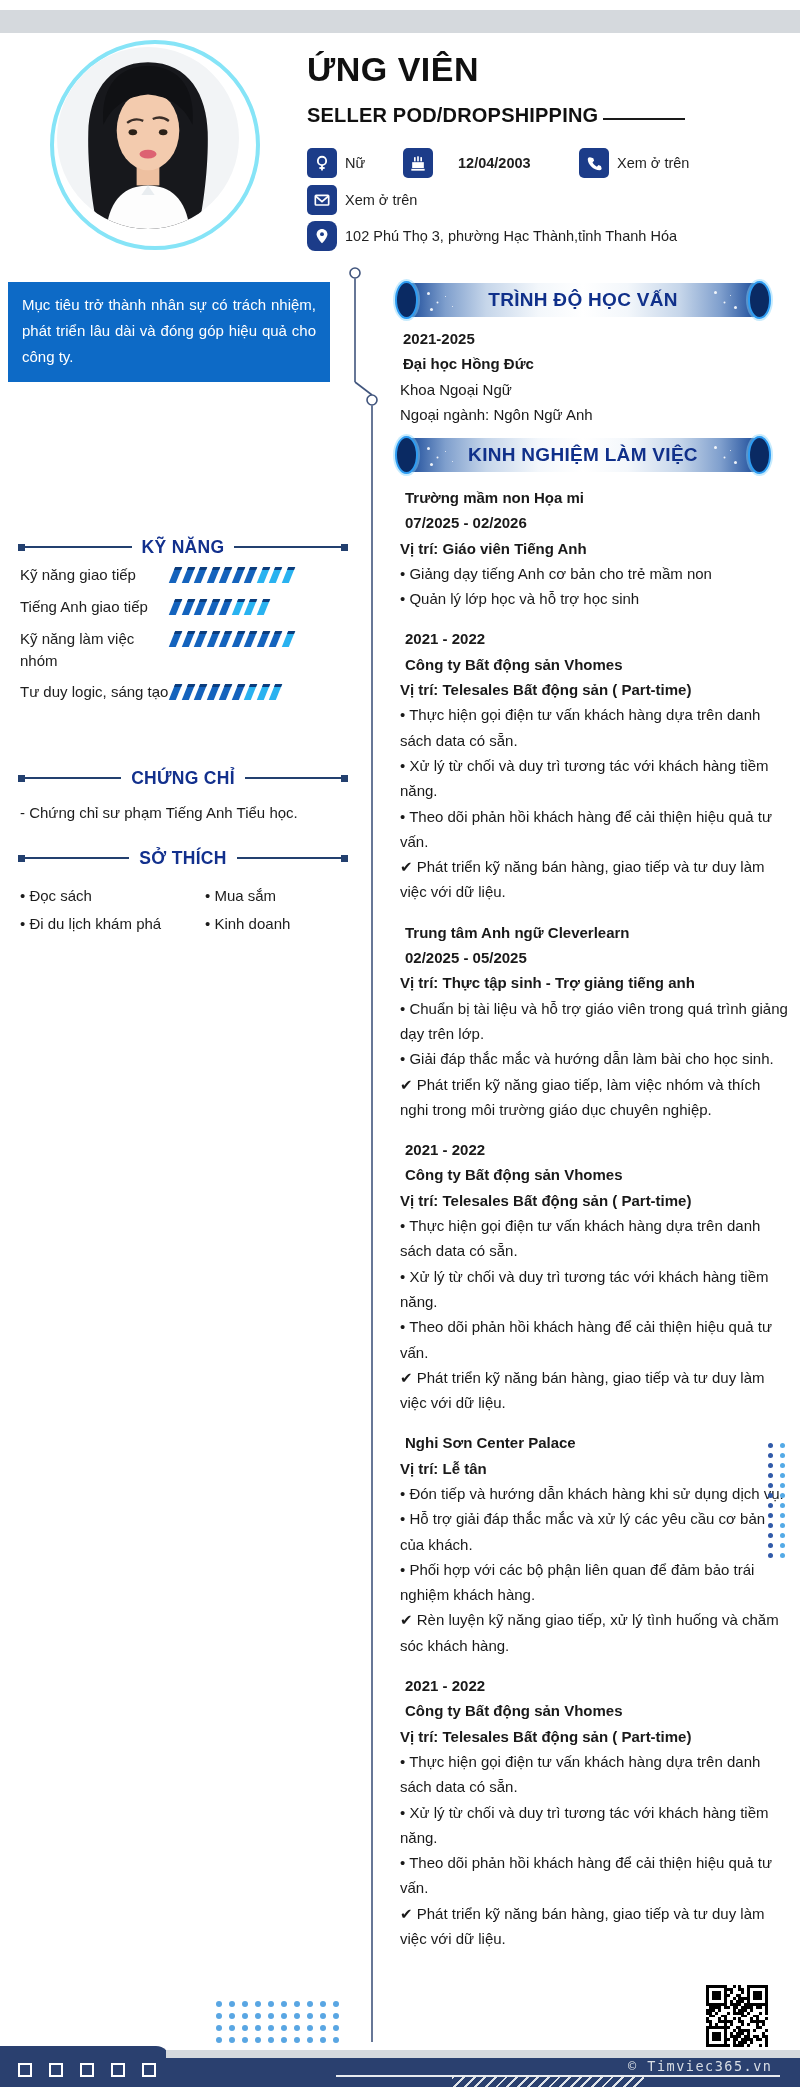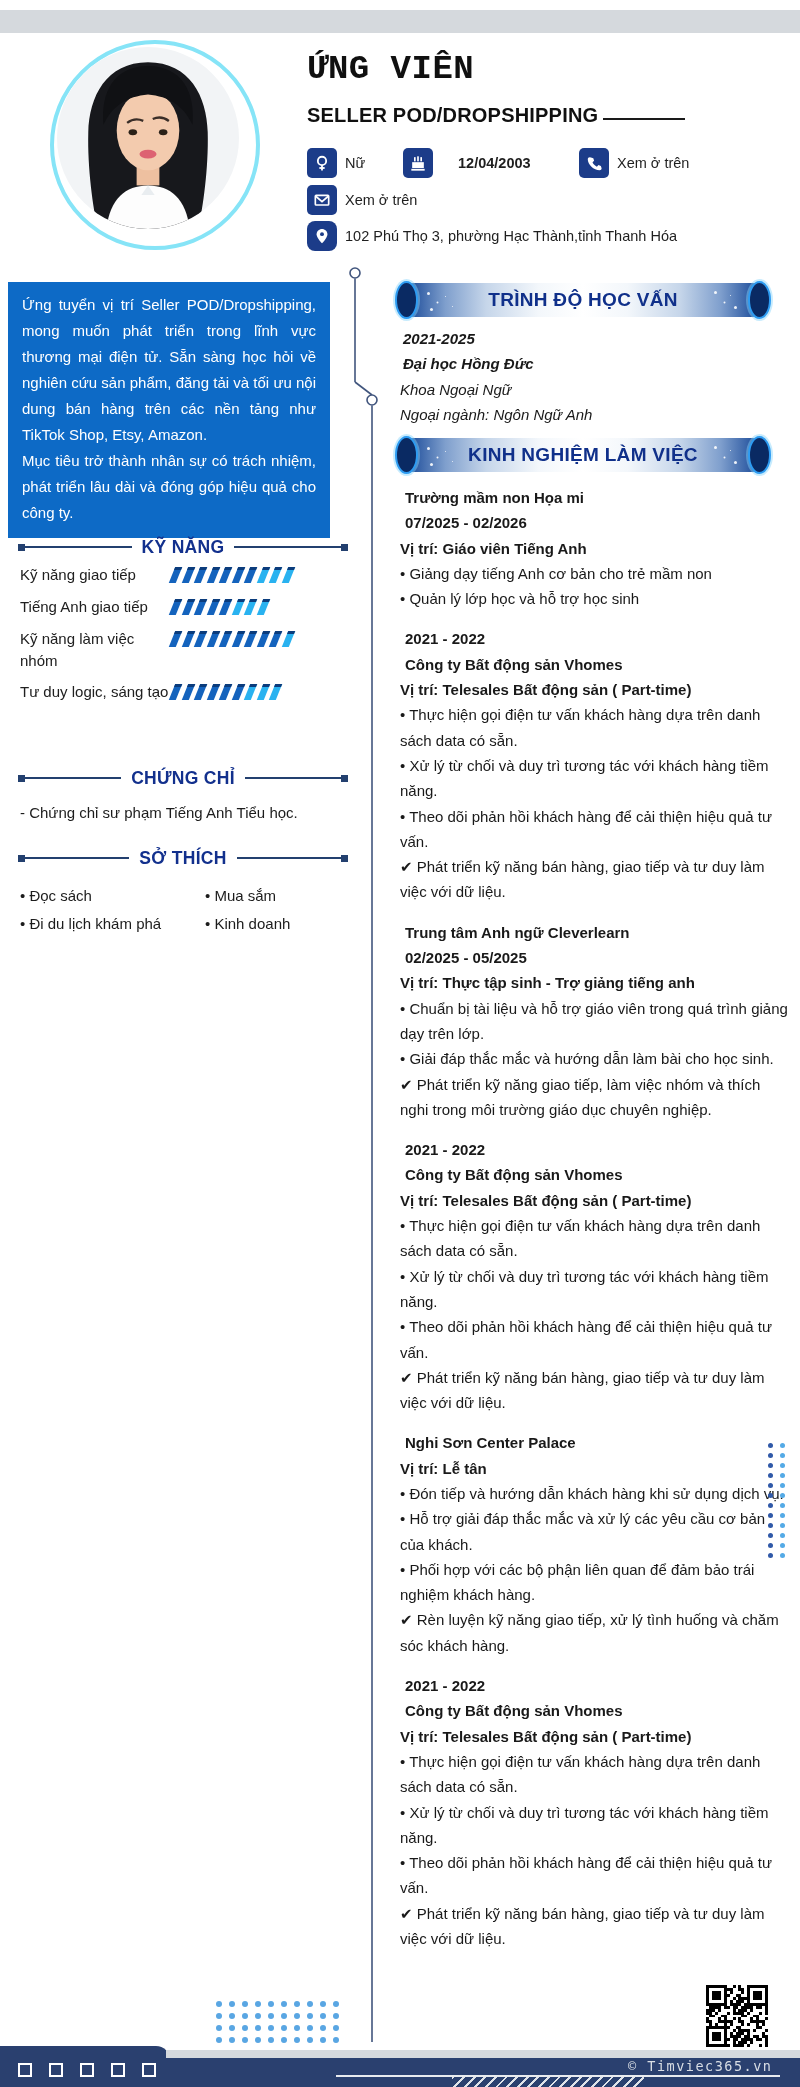--- a/index.html
+++ b/index.html
@@ -6,21 +6,21 @@
   body{width:800px;height:2087px;position:relative;background:#fff;
        font-family:"Liberation Sans","DejaVu Sans",sans-serif;overflow:hidden;}
   .abs{position:absolute;}
   
   .top-bar{left:0;top:10px;width:800px;height:23px;background:#d5d9dd;}
   
   .photo-ring{left:50px;top:40px;width:196px;height:196px;border:4px solid #86e4f7;
               border-radius:50%;background:#fff;padding:3px;}
   .photo-ring svg{display:block;border-radius:50%;}
   
-  .name{left:307px;top:50px;font-size:34px;font-weight:bold;color:#101010;letter-spacing:.5px;font-family:Liberation Mono, monospace;}
+  .name{left:307px;top:50px;font-size:34px;font-weight:bold;color:#101010;letter-spacing:.5px;}
   .subtitle{left:307px;top:104px;font-size:20px;font-weight:bold;color:#101010;letter-spacing:.2px;}
   .subtitle-line{left:603px;top:118px;width:82px;height:2px;background:#1a1a1a;}
   
   .cicon{width:30px;height:30px;border-radius:5px;background:#1c3c89;display:flex;
          align-items:center;justify-content:center;}
   .clabel{font-size:14.5px;color:#1f1f1f;white-space:nowrap;}
   
   .objective{left:8px;top:282px;width:294px;background:#0d6ac6;color:#fff;
              padding:10px 14px 12px 14px;font-size:15px;line-height:26px;text-align:justify;}
   .objective p{margin:0;}
@@ -48,21 +48,21 @@
     text-align:center;}
   .banner::before,.banner::after{content:'';position:absolute;top:-2px;width:19px;height:34px;
     border-radius:50%;background:#0a2a63;border:2px solid #2e9cf2;box-shadow:0 0 0 2px rgba(130,210,250,.45);}
   .banner::before{left:-2px;}
   .banner::after{right:-2px;}
   .banner .btitle{line-height:34px;font-size:19px;font-weight:bold;color:#10308a;letter-spacing:.3px;}
   .sp{position:absolute;width:3px;height:3px;border-radius:50%;background:#fff;opacity:.9;}
   .sp.l{left:30px;top:9px;box-shadow:9px 9px 0 -.5px #fff,3px 16px 0 0 #fff,17px 3px 0 -1px #fff,24px 13px 0 -1px #fff;}
   .sp.r{right:52px;top:8px;box-shadow:9px 10px 0 -.5px #fff,15px 3px 0 -1px #fff,20px 15px 0 0 #fff;}
   
-  .edu{left:400px;top:326px;width:392px;font-size:15px;line-height:25.3px;color:#191919;font-style:italic;}
+  .edu{left:400px;top:326px;width:392px;font-size:15px;line-height:25.3px;color:#191919;}
   .edu .b{font-weight:bold;padding-left:3px;}
   .jobs{left:400px;top:485px;width:392px;font-size:15px;line-height:25.3px;color:#191919;}
   .job{margin-bottom:15px;}
   .job-top{font-weight:bold;padding-left:5px;}
   .job-top.vitri{padding-left:0;}
   
   .dot{position:absolute;border-radius:50%;}
   
   .qr{left:697px;top:1982px;width:80px;height:68px;background:#fff;display:flex;
       align-items:center;justify-content:center;z-index:5;}
@@ -140,21 +140,20 @@
 
 <div class="abs cicon" style="left:307px;top:221px;border-radius:8px;">
   <svg width="18" height="18" viewBox="0 0 24 24">
       <path d="M12 2.5 c-4 0 -7.2 3.1 -7.2 7 C4.8 14.6 12 21.5 12 21.5 s7.2 -6.9 7.2 -12 c0 -3.9 -3.2 -7 -7.2 -7 Z" fill="#fff"></path>
       <circle cx="12" cy="9.5" r="2.6" fill="#1c3c89"></circle>
     </svg>
 </div>
 <div class="abs clabel" style="left:345px;top:228px;">102 Phú Thọ 3, phường Hạc Thành,tỉnh Thanh Hóa</div>
 
 <div class="abs objective">
-  <p>Ứng tuyển vị trí Seller POD/Dropshipping, mong muốn phát triển trong lĩnh vực thương mại điện tử. Sẵn sàng học hỏi về nghiên cứu sản phẩm, đăng tải và tối ưu nội dung bán hàng trên các nền tảng như TikTok Shop, Etsy, Amazon.</p>
   <p>Mục tiêu trở thành nhân sự có trách nhiệm, phát triển lâu dài và đóng góp hiệu quả cho công ty.</p>
 </div>
 
 <svg class="abs timeline" width="50" height="1790" viewBox="0 0 50 1790">
   <circle cx="15" cy="13" r="5" fill="#fff" stroke="#41557d" stroke-width="1.6"></circle>
   <line x1="15" y1="18.5" x2="15" y2="122" stroke="#41557d" stroke-width="1.6"></line>
   <line x1="15" y1="122" x2="32" y2="135" stroke="#41557d" stroke-width="1.6"></line>
   <circle cx="32" cy="140" r="5" fill="#fff" stroke="#41557d" stroke-width="1.6"></circle>
   <line x1="32" y1="145.5" x2="32" y2="1782" stroke="#41557d" stroke-width="1.6"></line>
 </svg>

